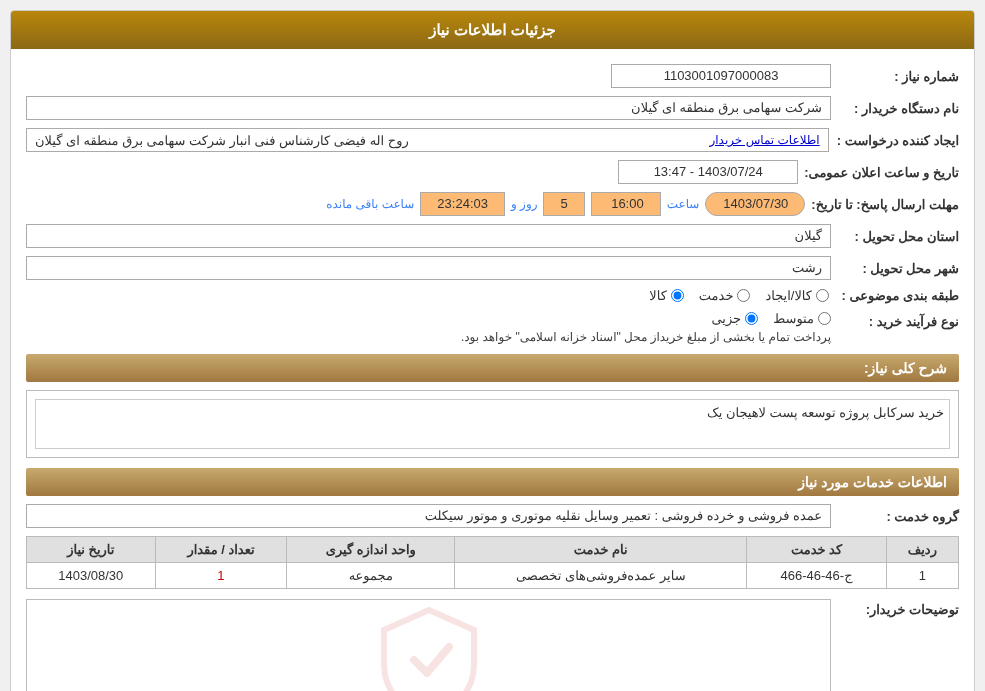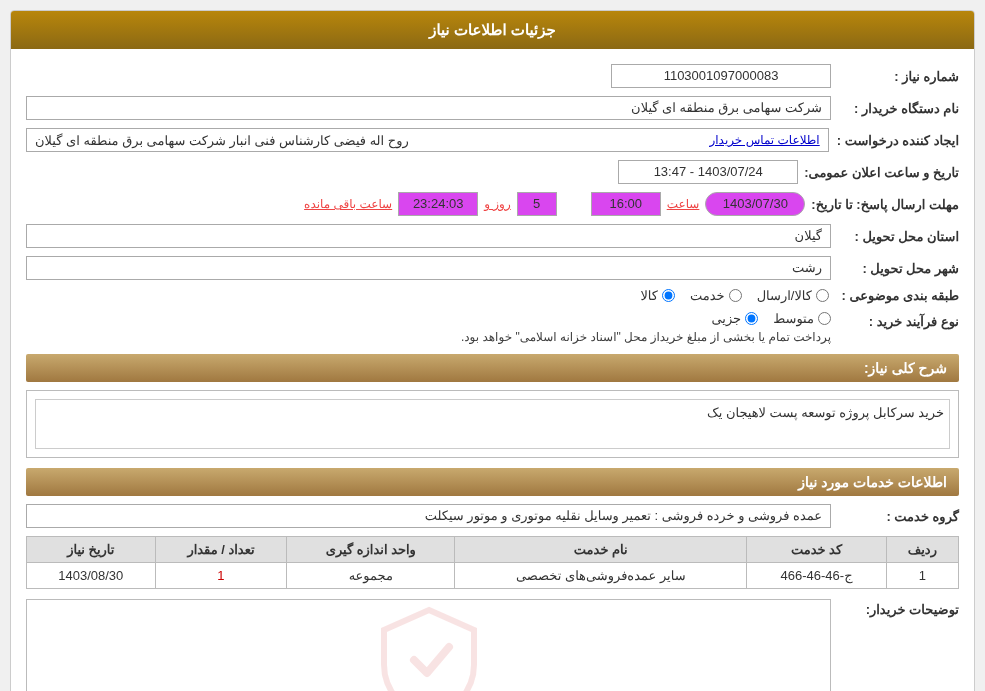--- a/index.html
+++ b/index.html
@@ -82,31 +82,30 @@
       margin-bottom: 8px;
     }
     .deadline-label {
       font-weight: bold;
       min-width: 120px;
       text-align: right;
       flex-shrink: 0;
     }
     .deadline-val {
       border: 1px solid #aaa;
-      padding: 3px 4px;
-      background: #d946ef;
+      padding: 3px 16px;
+      background: #fdba74;
       min-height: 24px;
-      text-align: center;
+      text-align: right;
       white-space: nowrap;
     }
     .small-label {
       font-size: 12px;
       white-space: nowrap;
-      color: #ef4444;
-      text-decoration: underline;
+      color: #3b82f6;
     }
     .radio-row {
       display: flex;
       align-items: center;
       gap: 10px;
       margin-bottom: 8px;
     }
     .radio-label {
       font-weight: bold;
       min-width: 120px;
@@ -291,21 +290,21 @@
       <div class="date-time-row">
         <span class="date-label" style="font-weight:bold; min-width:120px; text-align:right;">تاریخ و ساعت اعلان عمومی:</span>
         <div class="date-box" style="min-width:180px;">1403/07/24 - 13:47</div>
         <div style="flex:1;"></div>
       </div>
 
       <div class="deadline-row">
         <span class="deadline-label">مهلت ارسال پاسخ: تا تاریخ:</span>
         <div class="deadline-val" style="min-width:100px;border-radius:12px;">1403/07/30</div>
         <span class="small-label">ساعت</span>
-        <div class="deadline-val" style="min-width:70px;margin-left:28px;">16:00</div>
+        <div class="deadline-val" style="min-width:70px;">16:00</div>
         <div class="deadline-val" style="min-width:40px;">5</div>
         <span class="small-label">روز و</span>
         <div class="deadline-val" style="min-width:80px;">23:24:03</div>
         <span class="small-label">ساعت باقی مانده</span>
       </div>
 
       <div class="info-row">
         <span class="info-label">استان محل تحویل :</span>
         <div class="info-value">گیلان</div>
       </div>
@@ -313,21 +312,21 @@
       <div class="info-row">
         <span class="info-label">شهر محل تحویل :</span>
         <div class="info-value">رشت</div>
       </div>
 
       <div class="radio-row">
         <span class="radio-label">طبقه بندی موضوعی :</span>
         <div class="radio-group">
           <div class="radio-item">
             <input type="radio" name="category" style="">
-            <span>کالا/ارسال</span>
+            <span>کالا/ایجاد</span>
           </div>
           <div class="radio-item">
             <input type="radio" name="category" style="">
             <span>خدمت</span>
           </div>
           <div class="radio-item">
             <input type="radio" name="category" checked="" style="">
             <span>کالا</span>
           </div>
         </div>

